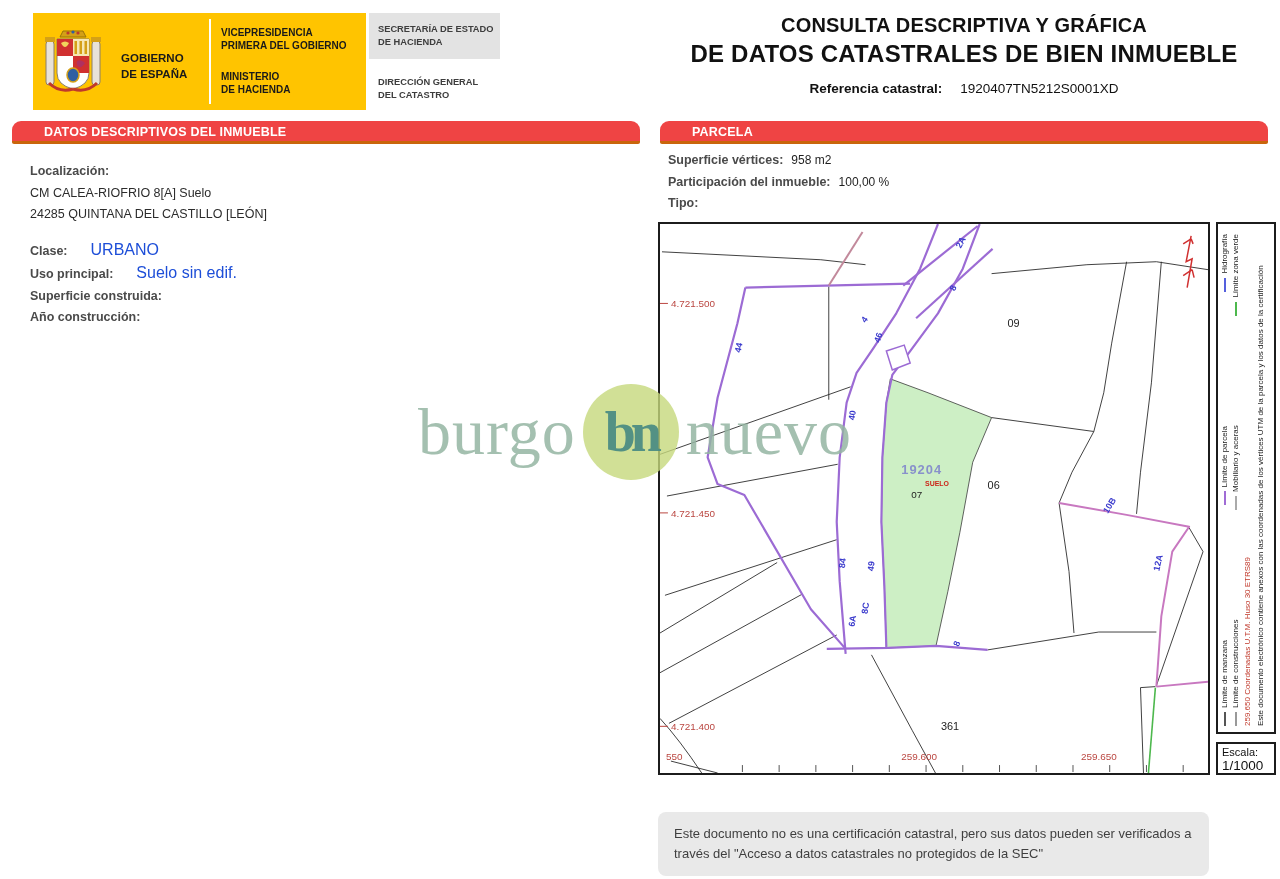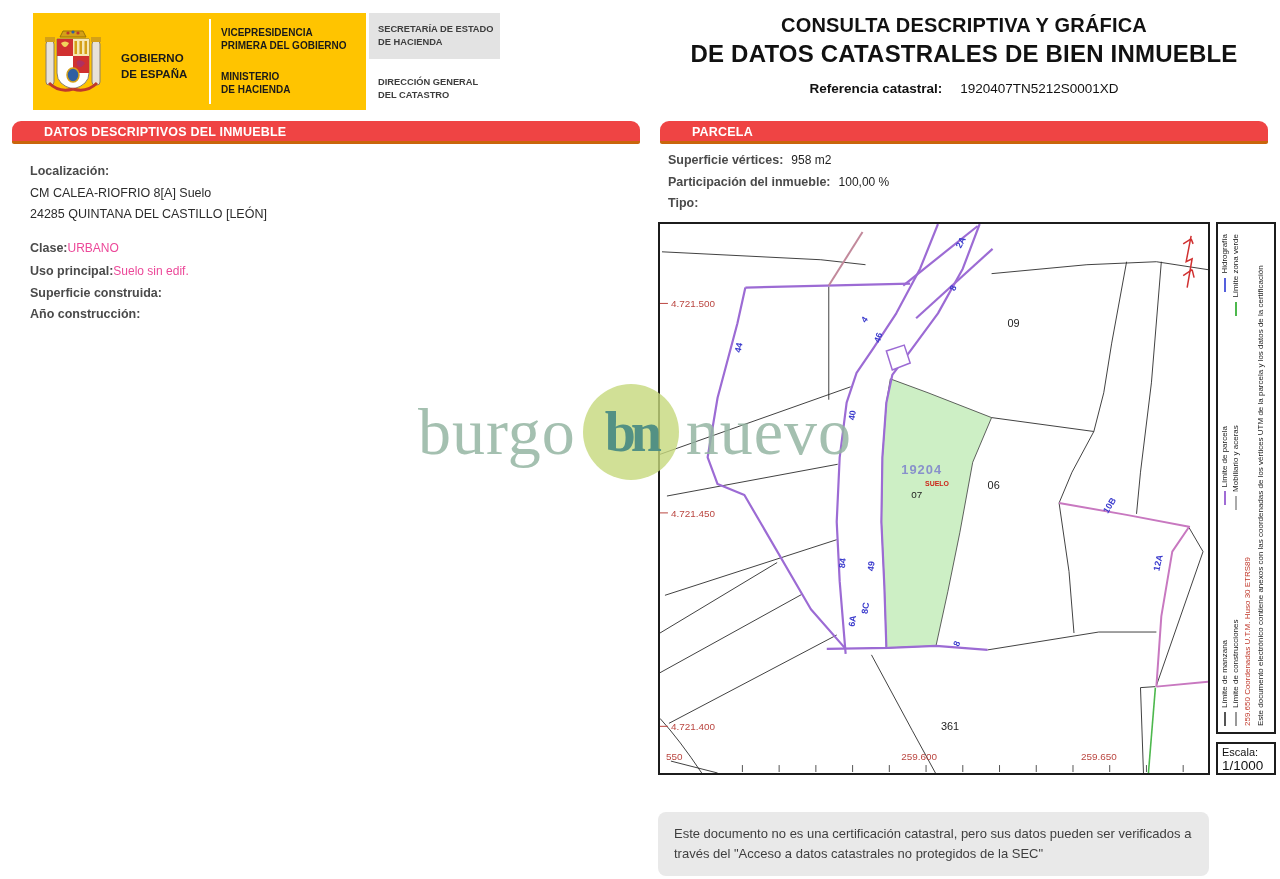--- a/index.html
+++ b/index.html
@@ -31,21 +31,21 @@
   
   .bar { position:absolute; height:23px; background:#ef4444; border-bottom:3px solid #C9650B;
          border-radius:9px 9px 2px 2px; color:#fff; font-size:12.5px; font-weight:bold;
          line-height:22px; padding-left:32px; letter-spacing:.2px; }
   .bar-left { left:12px; top:121px; width:628px; }
   .bar-right { left:660px; top:121px; width:608px; }
 
   
   .row { position:absolute; left:30px; font-size:12.5px; color:#2c2c2c; }
   .row b { color:#4a4a4a; }
-  .row .val { margin-left:0; font-size:12px; color:#ec4899; }
+  .row .val { margin-left:23px; font-size:16px; color:#1d4ed8; }
   .prow { position:absolute; left:668px; font-size:12.5px; color:#2c2c2c; }
   .prow b { color:#4a4a4a; }
   .prow .val { margin-left:8px; font-size:12px; color:#1f1f1f; }
 
   
   .map-frame { position:absolute; left:658px; top:222px; width:552px; height:553px;
                border:2px solid #1c1c1c; background:#fff; }
   .map-frame svg { display:block; width:100%; height:100%; }
 
   

